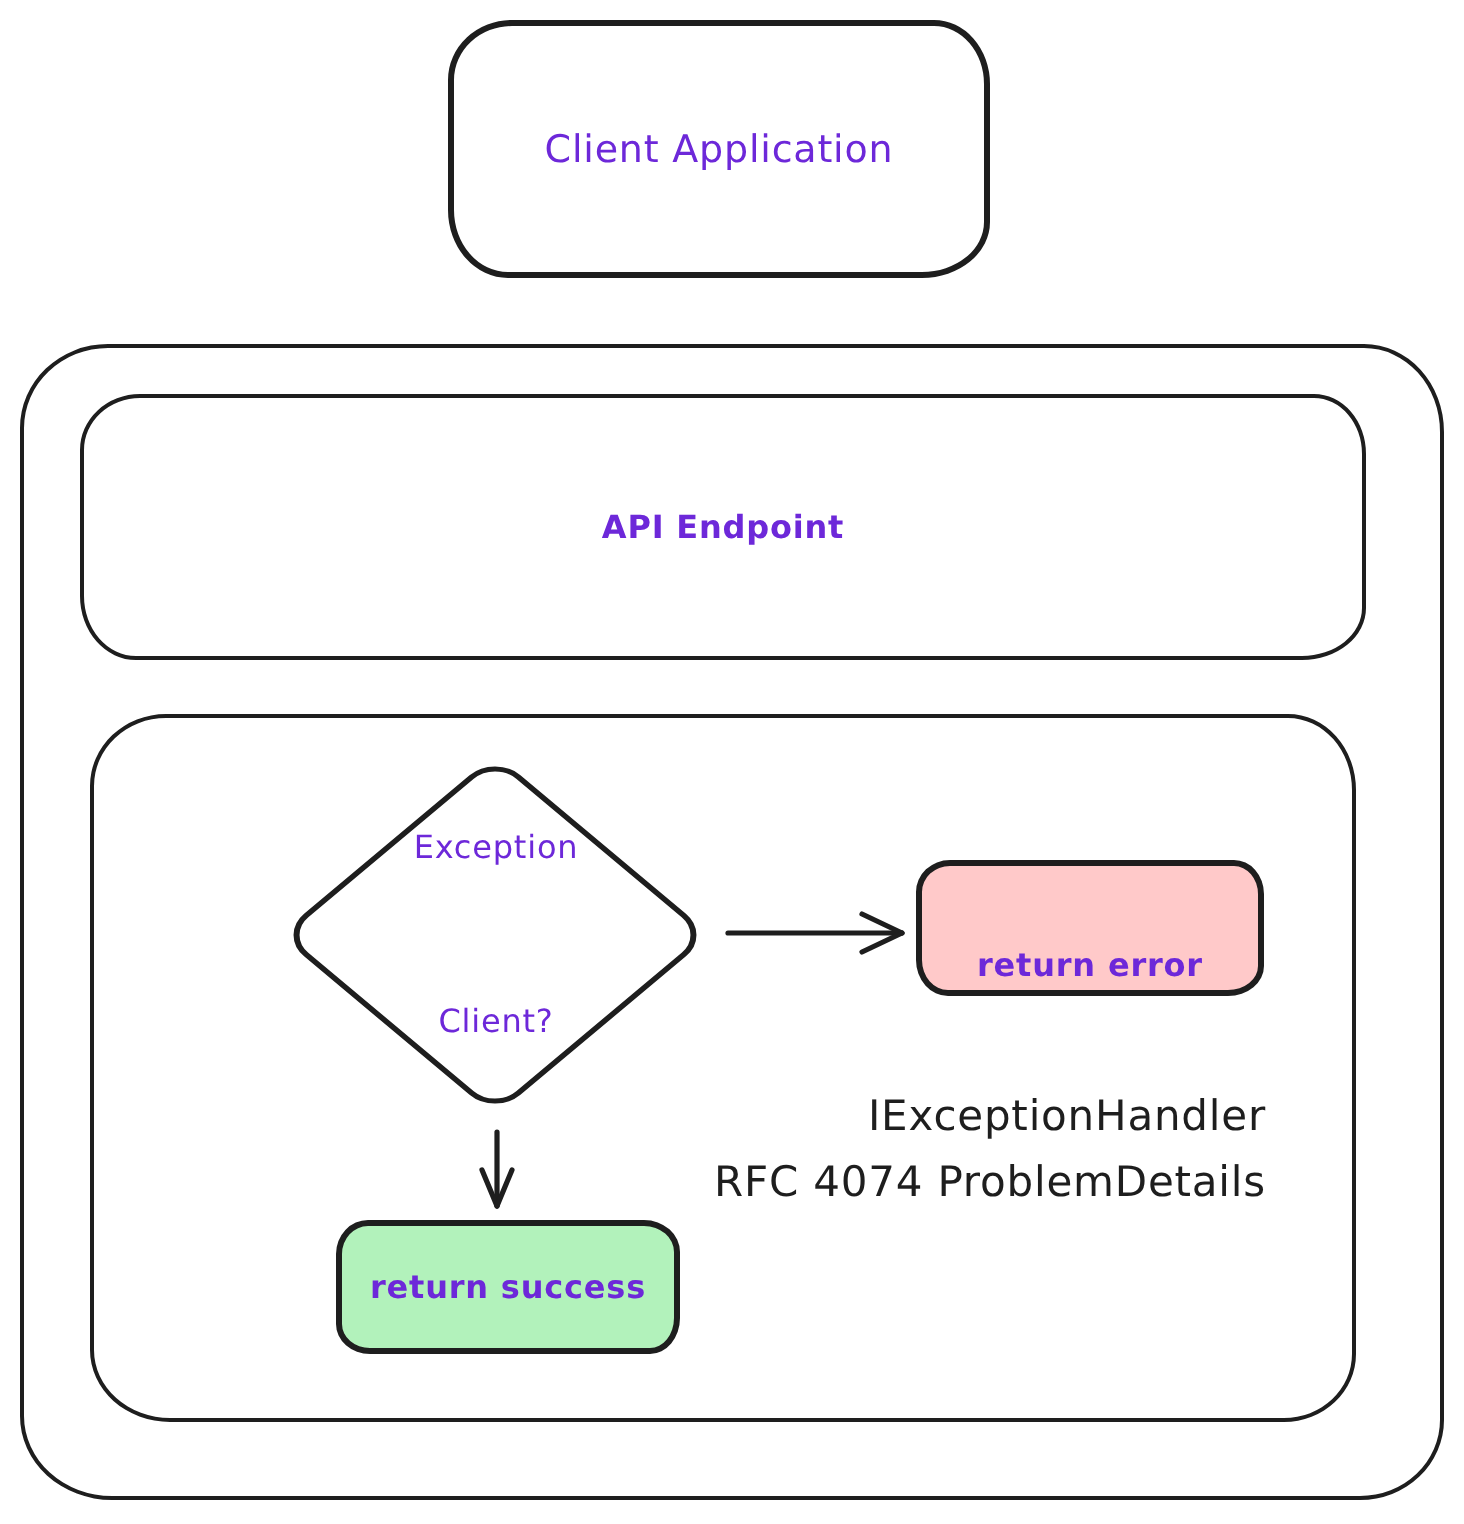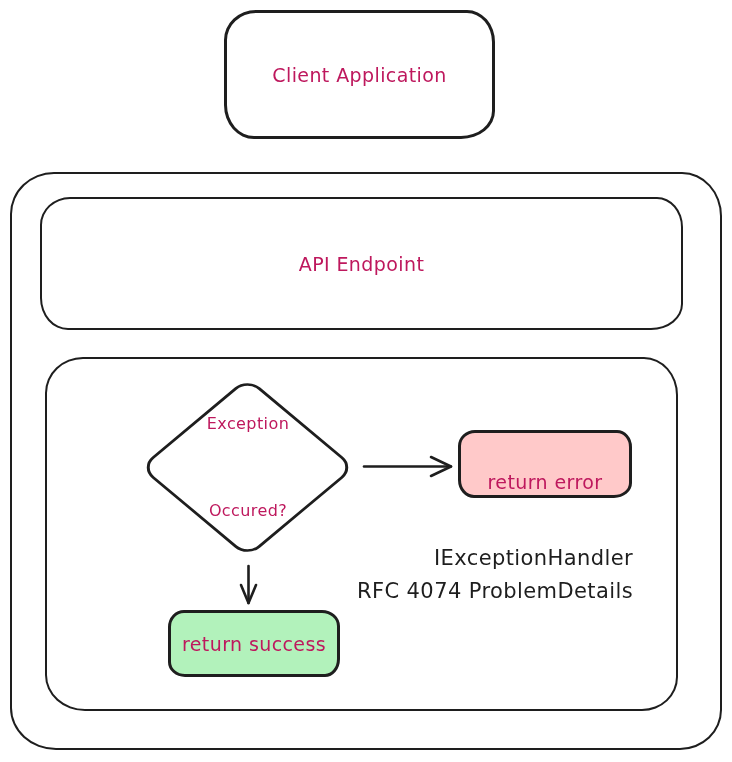--- a/index.html
+++ b/index.html
@@ -23,21 +23,21 @@
     border: 2.5px solid #1e1e1e;
   }
   .label {
     position: absolute;
     box-sizing: border-box;
     display: flex;
     align-items: center;
     justify-content: center;
     text-align: center;
     letter-spacing: 0.4px;
-    color: #be185d;
+    color: #6d28d9;
     white-space: pre;
   }
   
   .node-client {
     left: 224px; top: 10px; width: 271px; height: 129px;
     border-width: 3px;
     border-radius: 32px 28px 34px 30px / 30px 32px 28px 34px;
   }
   .node-client .label-inner { font-size: 19px; }
   
@@ -72,21 +72,21 @@
     left: 458px; top: 430px; width: 174px; height: 68px;
     border-width: 3px;
     border-radius: 17px 15px 18px 16px / 16px 17px 15px 18px;
   }
   
   .node-success {
     left: 168px; top: 610px; width: 172px; height: 67px;
     border-width: 3px;
     border-radius: 16px 18px 15px 17px / 17px 16px 18px 15px;
   }
-  .node-label { font-size: 19px; }
+  .node-label { font-size: 16px; font-weight: bold; }
   
   .annotation {
     position: absolute;
     top: 526px;
     right: 99px;
     text-align: right;
     font-size: 21px;
     line-height: 33px;
     letter-spacing: 0.4px;
     color: #1e1e1e;
@@ -114,21 +114,21 @@
   <div class="shape node-api">
     <div class="label node-label" style="left:0;top:0;right:0;bottom:0;">API Endpoint</div>
   </div>
 
   <div class="shape container-inner"></div>
 
   <div class="shape diamond-shape"></div>
   <div class="label diamond-label">
     <div>
       <div>Exception</div>
-      <div>Occured?</div>
+      <div>Client?</div>
     </div>
   </div>
 
   <svg class="arrow-layer" viewBox="0 0 732 762" xmlns="http://www.w3.org/2000/svg">
     <g stroke="#1e1e1e" stroke-width="2.6" fill="none" stroke-linecap="round">
       <path d="M 364 466.5 L 449 466.5"></path>
       <path d="M 451 466.5 L 431 457"></path>
       <path d="M 451 466.5 L 431 476"></path>
     </g>
     <g stroke="#1e1e1e" stroke-width="2.6" fill="none" stroke-linecap="round">

